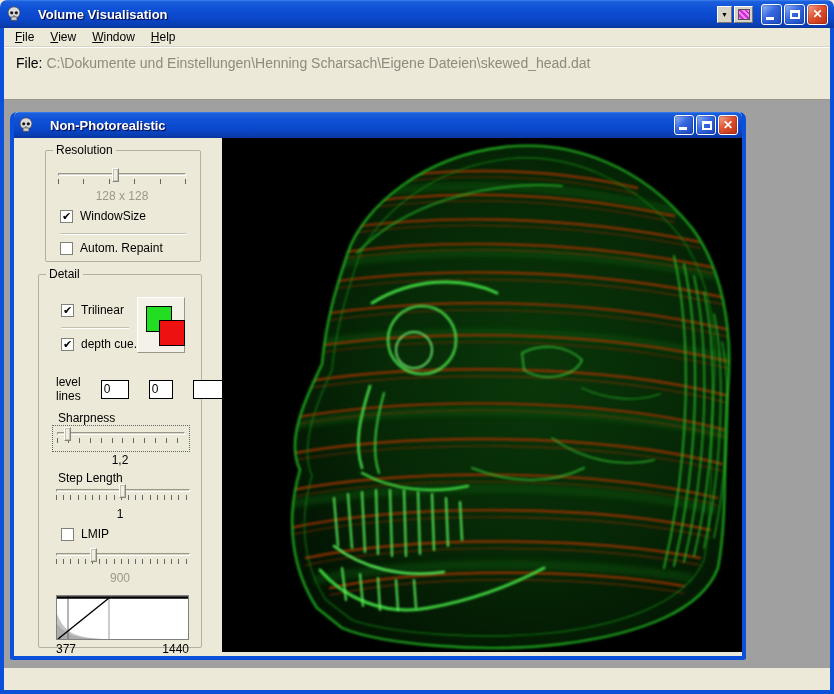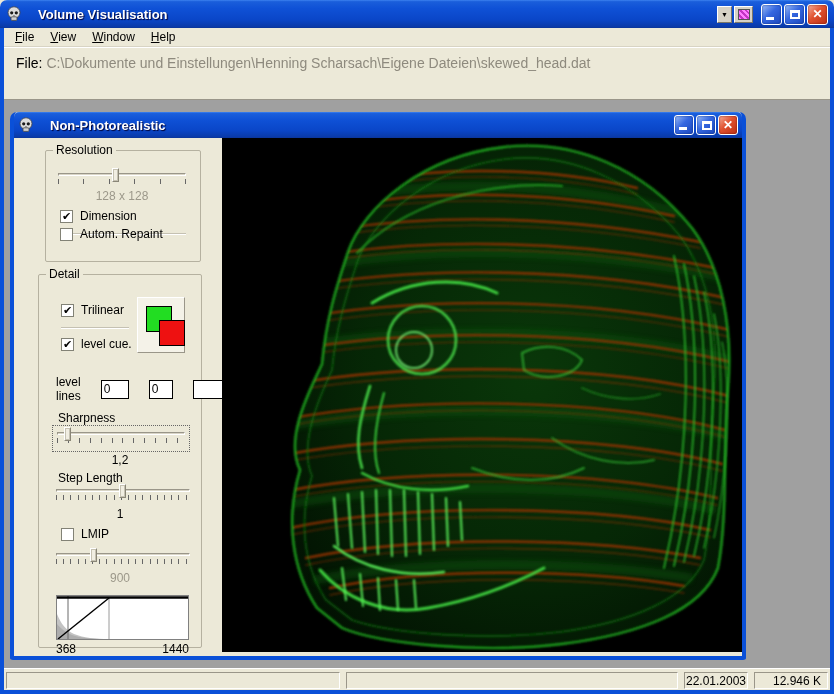--- a/index.html
+++ b/index.html
@@ -176,24 +176,24 @@
             <span class="legend">Resolution</span>
             <div class="slider" style="left:12px;top:22px;width:128px;">
               <div class="track">
                 <div class="thumb" style="left:42%;"></div>
               </div>
               <div class="ticks t25"></div>
             </div>
             <div class="ctl-label gray" style="position:absolute;left:12px;top:38px;width:128px;text-align:center;">128 x 128</div>
             <div class="checkrow" style="left:14px;top:58px;">
               <span class="checkbox">✔</span>
-              <span class="ctl-label">Dimension</span>
+              <span class="ctl-label">WindowSize</span>
             </div>
             <div class="divider" style="left:14px;top:82px;width:126px;"></div>
-            <div class="checkrow" style="left:14px;top:76px;text-align:right;">
+            <div class="checkrow" style="left:14px;top:90px;text-align:right;">
               <span class="checkbox"></span>
               <span class="ctl-label">Autom. Repaint</span>
             </div>
           </div>
 
           <div class="groupbox" style="left:24px;top:136px;width:164px;height:374px;">
             <span class="legend">Detail</span>
 
             <div class="checkrow" style="left:22px;top:28px;">
               <span class="checkbox">✔</span>
@@ -202,21 +202,21 @@
 
             <div class="color-btn" style="left:98px;top:22px;">
               <span class="sq sq-green"></span>
               <span class="sq sq-red"></span>
             </div>
 
             <div class="divider" style="left:22px;top:52px;width:68px;"></div>
 
             <div class="checkrow" style="left:22px;top:62px;">
               <span class="checkbox">✔</span>
-              <span class="ctl-label">level cue.</span>
+              <span class="ctl-label">depth cue.</span>
             </div>
 
             <div style="position:absolute;left:17px;top:100px;display:flex;align-items:center;gap:20px;">
               <span class="ctl-label">level lines</span>
               <input class="lvl" value="0" style="">
               <input class="lvl" style="width: 24px;" value="0">
               <input class="lvl" style="width: 30px; padding-left: 48px;" value="30">
             </div>
 
             <div class="ctl-label" style="position:absolute;left:19px;top:136px;">Sharpness</div>
@@ -253,21 +253,21 @@
               <svg width="131" height="43" viewBox="0 0 131 43">
                 <path d="M0,43 L0,18 C4,28 9,34 17,38 C27,42 38,43 52,43 Z" fill="#c3c3c3"></path>
                 <path d="M0,43 L0,28 C5,34 12,39 22,41 C30,42.5 40,43 50,43 Z" fill="#adadad"></path>
                 <line x1="11" y1="0" x2="11" y2="43" stroke="#6b6b6b" stroke-width="1"></line>
                 <line x1="52" y1="2" x2="52" y2="43" stroke="#9a9a9a" stroke-width="1"></line>
                 <line x1="0" y1="1.5" x2="131" y2="1.5" stroke="#000" stroke-width="2.5"></line>
                 <line x1="1" y1="43" x2="52" y2="2" stroke="#000" stroke-width="1.4"></line>
               </svg>
             </div>
             <div class="hist-labels" style="left:17px;top:367px;width:133px;">
-              <span>368</span>
+              <span>377</span>
               <span>1440</span>
             </div>
           </div>
         </div>
 
         <div class="viewport">
           <svg width="520" height="514" viewBox="0 0 520 514">
             <defs>
               <radialGradient id="hg" cx="55%" cy="45%" r="70%">
                 <stop offset="0%" stop-color="#0a3a0a"></stop>
@@ -379,20 +379,14 @@
               <line x1="156" y1="440" x2="158" y2="472"></line>
               <line x1="174" y1="442" x2="176" y2="472"></line>
               <line x1="192" y1="442" x2="194" y2="470"></line>
             </g>
           </svg>
         </div>
       </div>
     </div>
   </div>
 
-  <div class="statusbar">
-    <div class="status-panel" style="left:2px;width:334px;"></div>
-    <div class="status-panel" style="left:342px;width:332px;"></div>
-    <div class="status-panel" style="left:680px;width:64px;">22.01.2003</div>
-    <div class="status-panel right" style="left:750px;width:74px;">12.946 K</div>
-  </div>
 
 </div>
 
 </body></html>

